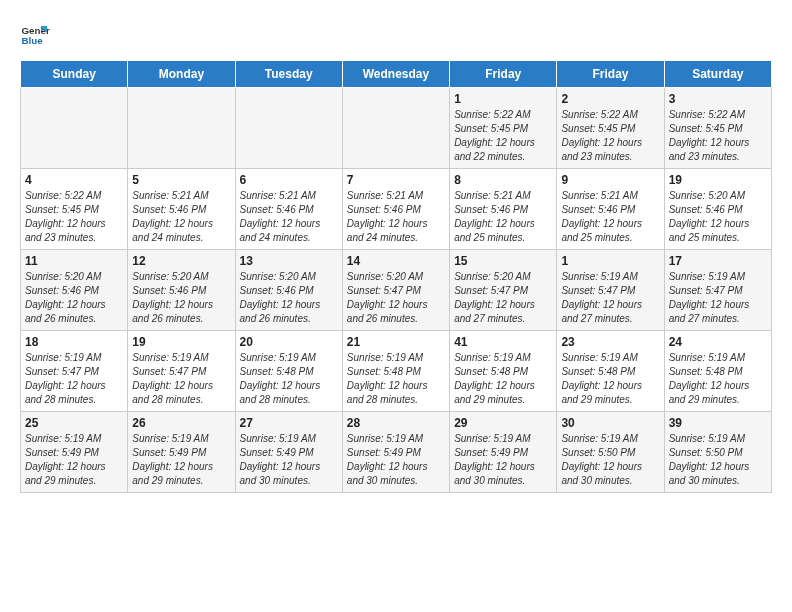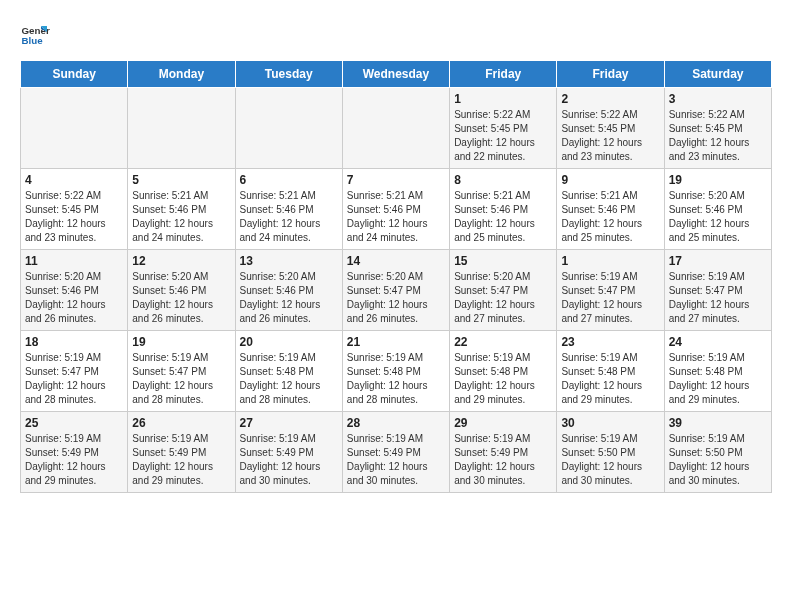--- a/index.html
+++ b/index.html
@@ -64,20 +64,21 @@
     .day-number {
       font-weight: bold;
       font-size: 12px;
       margin-bottom: 2px;
       color: #222;
     }
     .day-info {
       font-size: 10px;
       color: #333;
       line-height: 1.4;
+      font-style: italic;
     }
     .empty-cell {
       background: #fff !important;
     }
     tbody tr:nth-child(odd) .empty-cell {
       background: #f5f5f5 !important;
     }
   </style>
 </head>
 <body>
@@ -266,21 +267,21 @@
 and 28 minutes.</div>
         </td>
         <td>
           <div class="day-number">21</div>
           <div class="day-info" style="white-space: pre-line;">Sunrise: 5:19 AM
 Sunset: 5:48 PM
 Daylight: 12 hours
 and 28 minutes.</div>
         </td>
         <td>
-          <div class="day-number">22</div>
+          <div class="day-number">41</div>
           <div class="day-info" style="white-space: pre-line;">Sunrise: 5:19 AM
 Sunset: 5:48 PM
 Daylight: 12 hours
 and 29 minutes.</div>
         </td>
         <td>
           <div class="day-number">23</div>
           <div class="day-info" style="white-space: pre-line;">Sunrise: 5:19 AM
 Sunset: 5:48 PM
 Daylight: 12 hours

